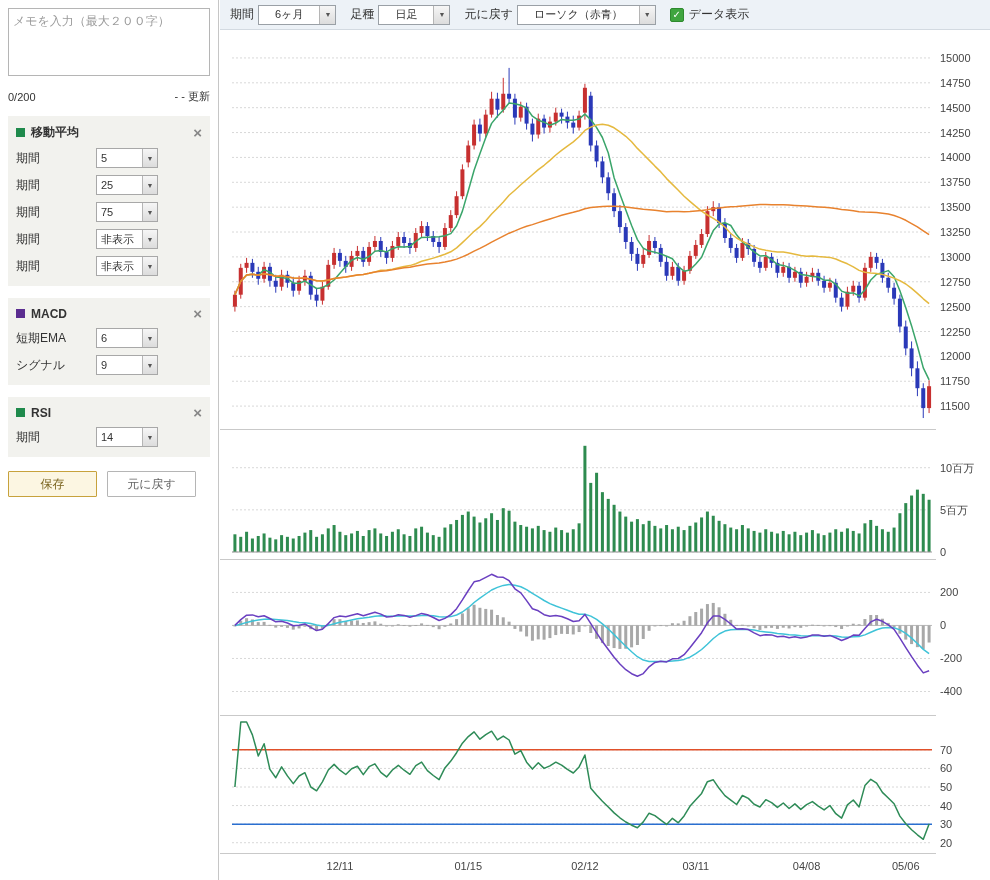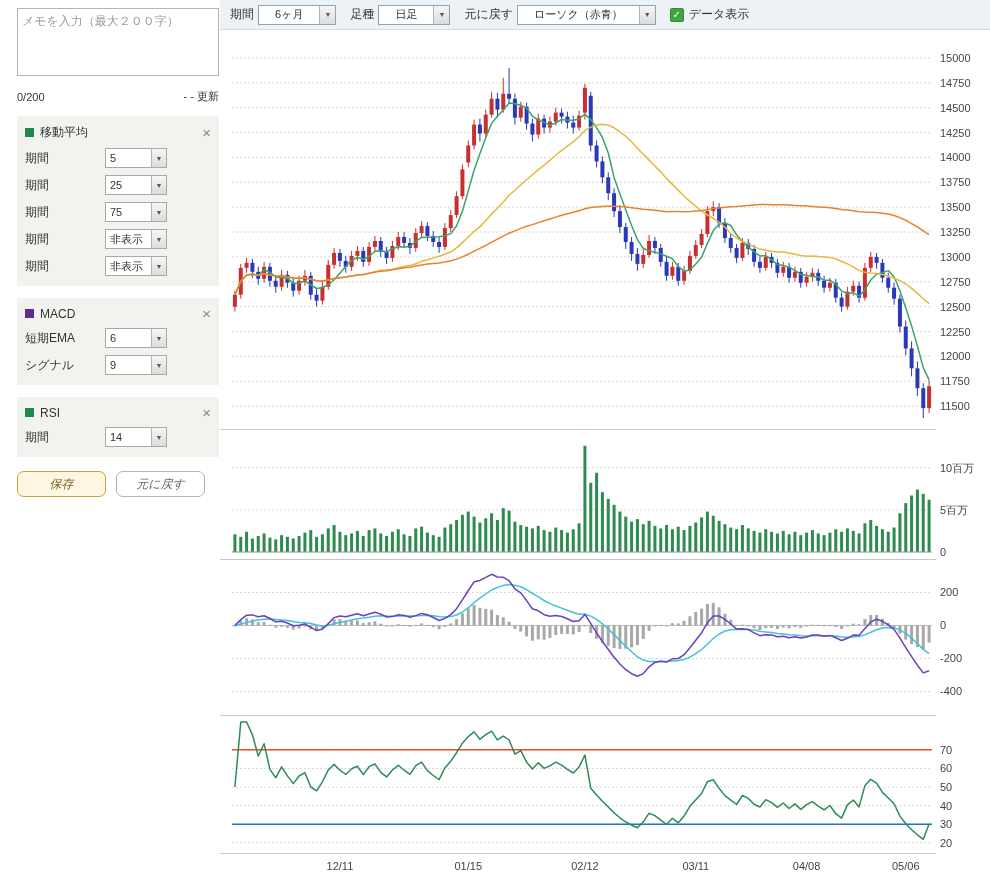--- a/index.html
+++ b/index.html
@@ -3,58 +3,58 @@
 <meta charset="utf-8">
 <style>
   * { box-sizing: border-box; }
   html,body { margin:0; padding:0; }
   body {
     width:990px; height:880px; position:relative; overflow:hidden;
     background:#fff; font-family:"Liberation Sans", sans-serif; color:#333;
   }
   
   .sidebar {
-    position:absolute; left:9px; top:0; width:219px; height:880px;
+    position:absolute; left:0; top:0; width:219px; height:880px;
     background:#fff; border-right:1px solid #c6c6c6; padding:8px;
   }
   .memo {
     width:100%; height:68px; resize:none; border:1px solid #b5b5b5;
     font-family:"Liberation Sans", sans-serif; font-size:12px; color:#555; padding:4px;
   }
   .memo::placeholder { color:#9a9a9a; }
   .memo-meta { display:flex; justify-content:space-between; align-items:center;
     font-size:11px; margin-top:9px; }
   .update-link { color:#333; cursor:pointer; }
   .tabs { display:flex; margin-top:62px; border-bottom:1px solid #d9c98f; }
   .tab { flex:1; text-align:center; padding:6px 0; font-size:12px; cursor:pointer; }
   .tab.active { background:#fff; color:#333; font-weight:bold; border:1px solid #ddd; border-bottom:none; }
   .tab.inactive { background:#faf3d9; color:#c0891a; border:1px solid #e8daab; border-bottom:none; }
   .indicator-select {
     margin-top:14px; width:100%; height:24px; border:1px solid #b5b5b5; background:#fff;
     display:flex; align-items:center; font-size:12px; color:#8a8a8a; cursor:pointer;
   }
   .indicator-select .isel-val { flex:1; padding-left:6px; }
   .panel { background:#f2f2ee; margin-top:12px; padding:8px 8px 10px 8px; }
-  .panel-header { display:flex; align-items:center; font-size:12px; font-weight:normal; color:#333; }
+  .panel-header { display:flex; align-items:center; font-size:12px; font-weight:bold; color:#333; }
   .swatch { width:9px; height:9px; margin-right:6px; flex:none; }
   .close-x { margin-left:auto; color:#888; font-size:15px; line-height:1; cursor:pointer; }
   .row { display:flex; align-items:center; margin-top:7px; font-size:12px; color:#333; }
   .row-label { width:80px; }
   .mini-select { width:62px; height:20px; background:#fff; border:1px solid #a8a8a8;
     display:flex; align-items:center; cursor:pointer; }
   .ms-val { flex:1; padding-left:4px; font-size:11px; white-space:nowrap; overflow:hidden; }
   .ms-arrow, .isel-arrow, .tb-arrow {
     width:15px; align-self:stretch; background:linear-gradient(#f6f6f6,#dcdcdc);
     border-left:1px solid #b5b5b5; font-size:7px; color:#555;
     display:flex; align-items:center; justify-content:center; flex:none;
   }
   .isel-arrow { width:17px; }
   .btn-row { display:flex; gap:10px; margin-top:14px; }
-  .btn { height:26px; width:89px; font-size:12px; border-radius:7px; cursor:pointer;
-    font-family:"Liberation Sans", sans-serif;font-style:italic; }
+  .btn { height:26px; width:89px; font-size:12px; border-radius:1px; cursor:pointer;
+    font-family:"Liberation Sans", sans-serif; }
   .btn-save { background:#fcf6e2; border:1px solid #c7a23c; color:#7a6420; }
   .btn-reset { background:#fff; border:1px solid #b5b5b5; color:#666; }
   
   .chart-area { position:absolute; left:220px; top:0; width:770px; height:880px; background:#fff; }
   .chart-toolbar { height:30px; background:#edf2f7; border-bottom:1px solid #d3dae1;
     display:flex; align-items:center; padding-left:10px; font-size:12px; color:#333; }
   .tb-label { margin-right:4px; }
   .tb-select { height:20px; background:#fff; border:1px solid #9aa0a6;
     display:flex; align-items:center; margin-right:14px; cursor:pointer; }
   .tb-val { padding:0 16px; font-size:11px; white-space:nowrap; }

